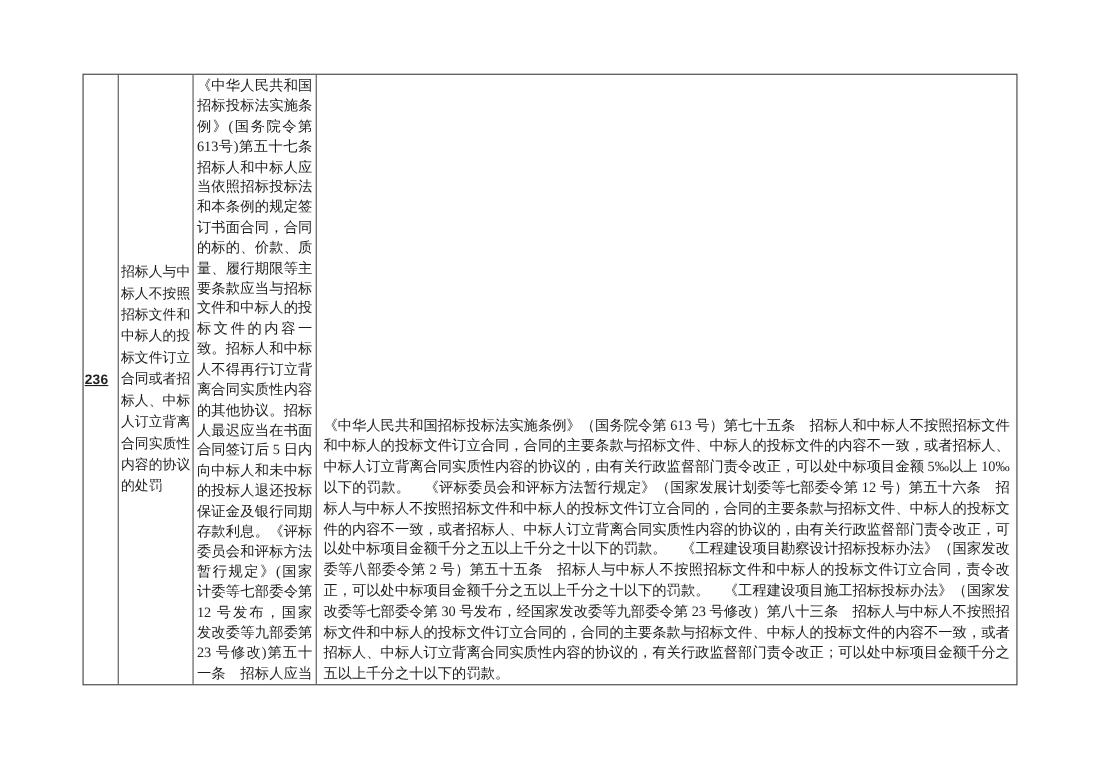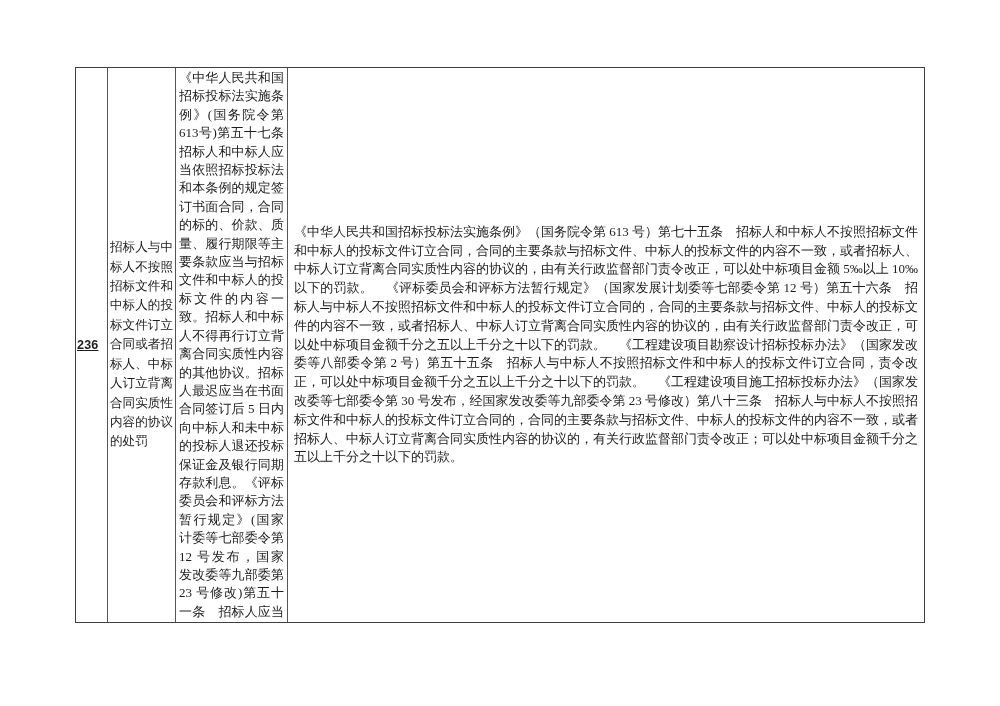--- a/index.html
+++ b/index.html
@@ -28,20 +28,21 @@
     background: #ffffff;
   }
   .cell {
     box-sizing: border-box;
     border-right: 1px solid #545454;
     overflow: hidden;
     display: flex;
   }
   .cell:last-child {
     border-right: none;
+    align-items: flex-end;
   }
   .cell-num {
     align-items: center;
     padding: 0 1px;
     text-decoration: underline;
   }
   .cell-num .txt {
     font-family: "Liberation Sans", "DejaVu Sans", sans-serif;
     font-size: 12.5px;
     font-weight: 700;

